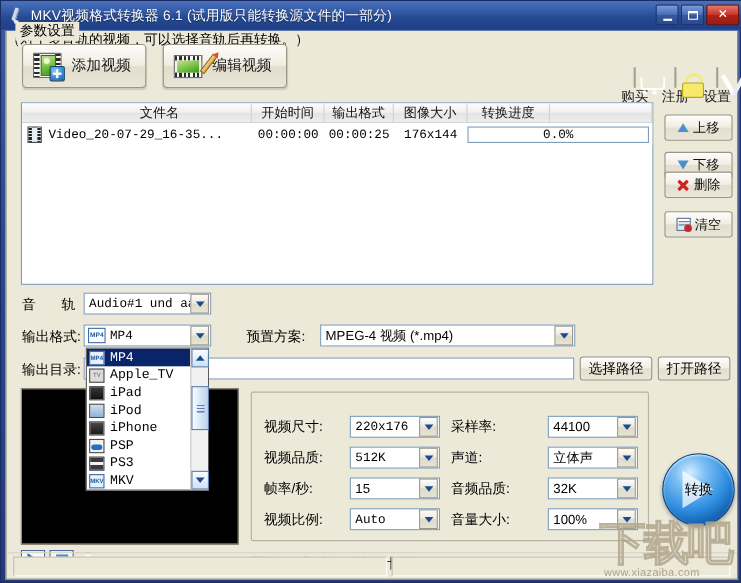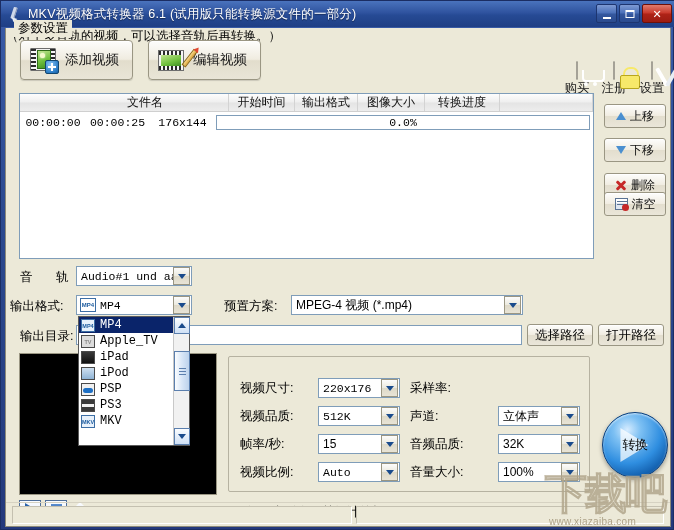--- a/index.html
+++ b/index.html
@@ -257,21 +257,21 @@
   .side-btn {
     position: absolute; left: 598px; width: 62px; height: 24px;
     background: linear-gradient(180deg,#fdfdfc 0%,#f1ede2 48%,#e3dece 52%,#eae6d9 100%);
     border: 1px solid #9a9683; border-radius: 3px;
     display: flex; align-items: center; justify-content: center; gap: 4px;
     box-shadow: inset 0 1px 0 #fff;
   }
   .side-btn .lbl { font-size: 12px; color: #111; }
   #sb-up { top: 76px; }
   #sb-down { top: 110px; }
-  #sb-del { top: 145px; }
+  #sb-del { top: 128px; }
   #sb-clear { top: 164px; }
   .arr {
     width: 0; height: 0; position: relative;
     border-left: 5px solid transparent; border-right: 5px solid transparent;
   }
   .arr.up { border-bottom: 8px solid #4a8fd0; }
   .arr.down { border-top: 8px solid #4a8fd0; }
   .xmark { width: 12px; height: 12px; position: relative; }
   .xmark::before, .xmark::after {
     content: ""; position: absolute; left: 0; top: 5px;
@@ -321,21 +321,21 @@
     font-size: 6px; color: #1a5a9e; text-align: center; line-height: 13px;
     font-family: "Liberation Sans", sans-serif; font-weight: bold;
   }
 
   
   #lbl-track { left: 14px; top: 241px; letter-spacing: 10px; }
   #cb-track { left: 70px; top: 238px; width: 116px; }
   #hint-track { left: 214px; top: 241px; font-size: 12.5px; color: #000; white-space: nowrap; }
 
   
-  #lbl-format { left: 4px; top: 270px; }
+  #lbl-format { left: 14px; top: 270px; }
   #cb-format { left: 70px; top: 267px; width: 116px; }
   #lbl-preset { left: 218px; top: 270px; }
   #cb-preset { left: 285px; top: 267px; width: 232px; }
 
   
   #lbl-dir { left: 14px; top: 300px; }
   #dir-input {
     position: absolute; left: 70px; top: 297px; width: 446px; height: 20px;
     background: #fff; border: 1px solid #7f9db9;
   }
@@ -602,20 +602,24 @@
     <div id="list-panel">
       <div id="list-header">
         <div class="th c0">文件名</div>
         <div class="th c1">开始时间</div>
         <div class="th c2">输出格式</div>
         <div class="th c3">图像大小</div>
         <div class="th c4">转换进度</div>
         <div class="th c5"></div>
       </div>
       <div id="list-row">
+        <div class="td c0">
+          <span class="ico-clip"></span>
+          <span>Video_20-07-29_16-35...</span>
+        </div>
         <div class="td c1">00:00:00</div>
         <div class="td c2">00:00:25</div>
         <div class="td c3">176x144</div>
         <div id="progress-cell">
           <span>0.0%</span>
         </div>
       </div>
     </div>
 
     <div class="side-btn" id="sb-up">
@@ -704,20 +708,26 @@
     </div>
     <div class="p-lbl" id="pl3">视频比例:</div>
     <div class="combo p-combo" id="pc3">
       <span class="val">Auto</span>
       <span class="btn">
           <span class="caret"></span>
         </span>
     </div>
 
     <div class="p-lbl" id="pr0">采样率:</div>
+    <div class="combo p-combo sans" id="pq0">
+      <span class="val">44100</span>
+      <span class="btn">
+          <span class="caret"></span>
+        </span>
+    </div>
     <div class="p-lbl" id="pr1">声道:</div>
     <div class="combo p-combo sans" id="pq1">
       <span class="val">立体声</span>
       <span class="btn">
           <span class="caret"></span>
         </span>
     </div>
     <div class="p-lbl" id="pr2">音频品质:</div>
     <div class="combo p-combo sans" id="pq2">
       <span class="val">32K</span>
@@ -757,20 +767,24 @@
           <span class="fmt-ico tv">TV</span>
           <span class="nm">Apple_TV</span>
         </div>
         <div class="fmt-item">
           <span class="fmt-ico ipad"></span>
           <span class="nm">iPad</span>
         </div>
         <div class="fmt-item">
           <span class="fmt-ico ipod"></span>
           <span class="nm">iPod</span>
+        </div>
+        <div class="fmt-item">
+          <span class="fmt-ico iphone"></span>
+          <span class="nm">iPhone</span>
         </div>
         <div class="fmt-item">
           <span class="fmt-ico psp"></span>
           <span class="nm">PSP</span>
         </div>
         <div class="fmt-item">
           <span class="fmt-ico ps3"></span>
           <span class="nm">PS3</span>
         </div>
         <div class="fmt-item">

